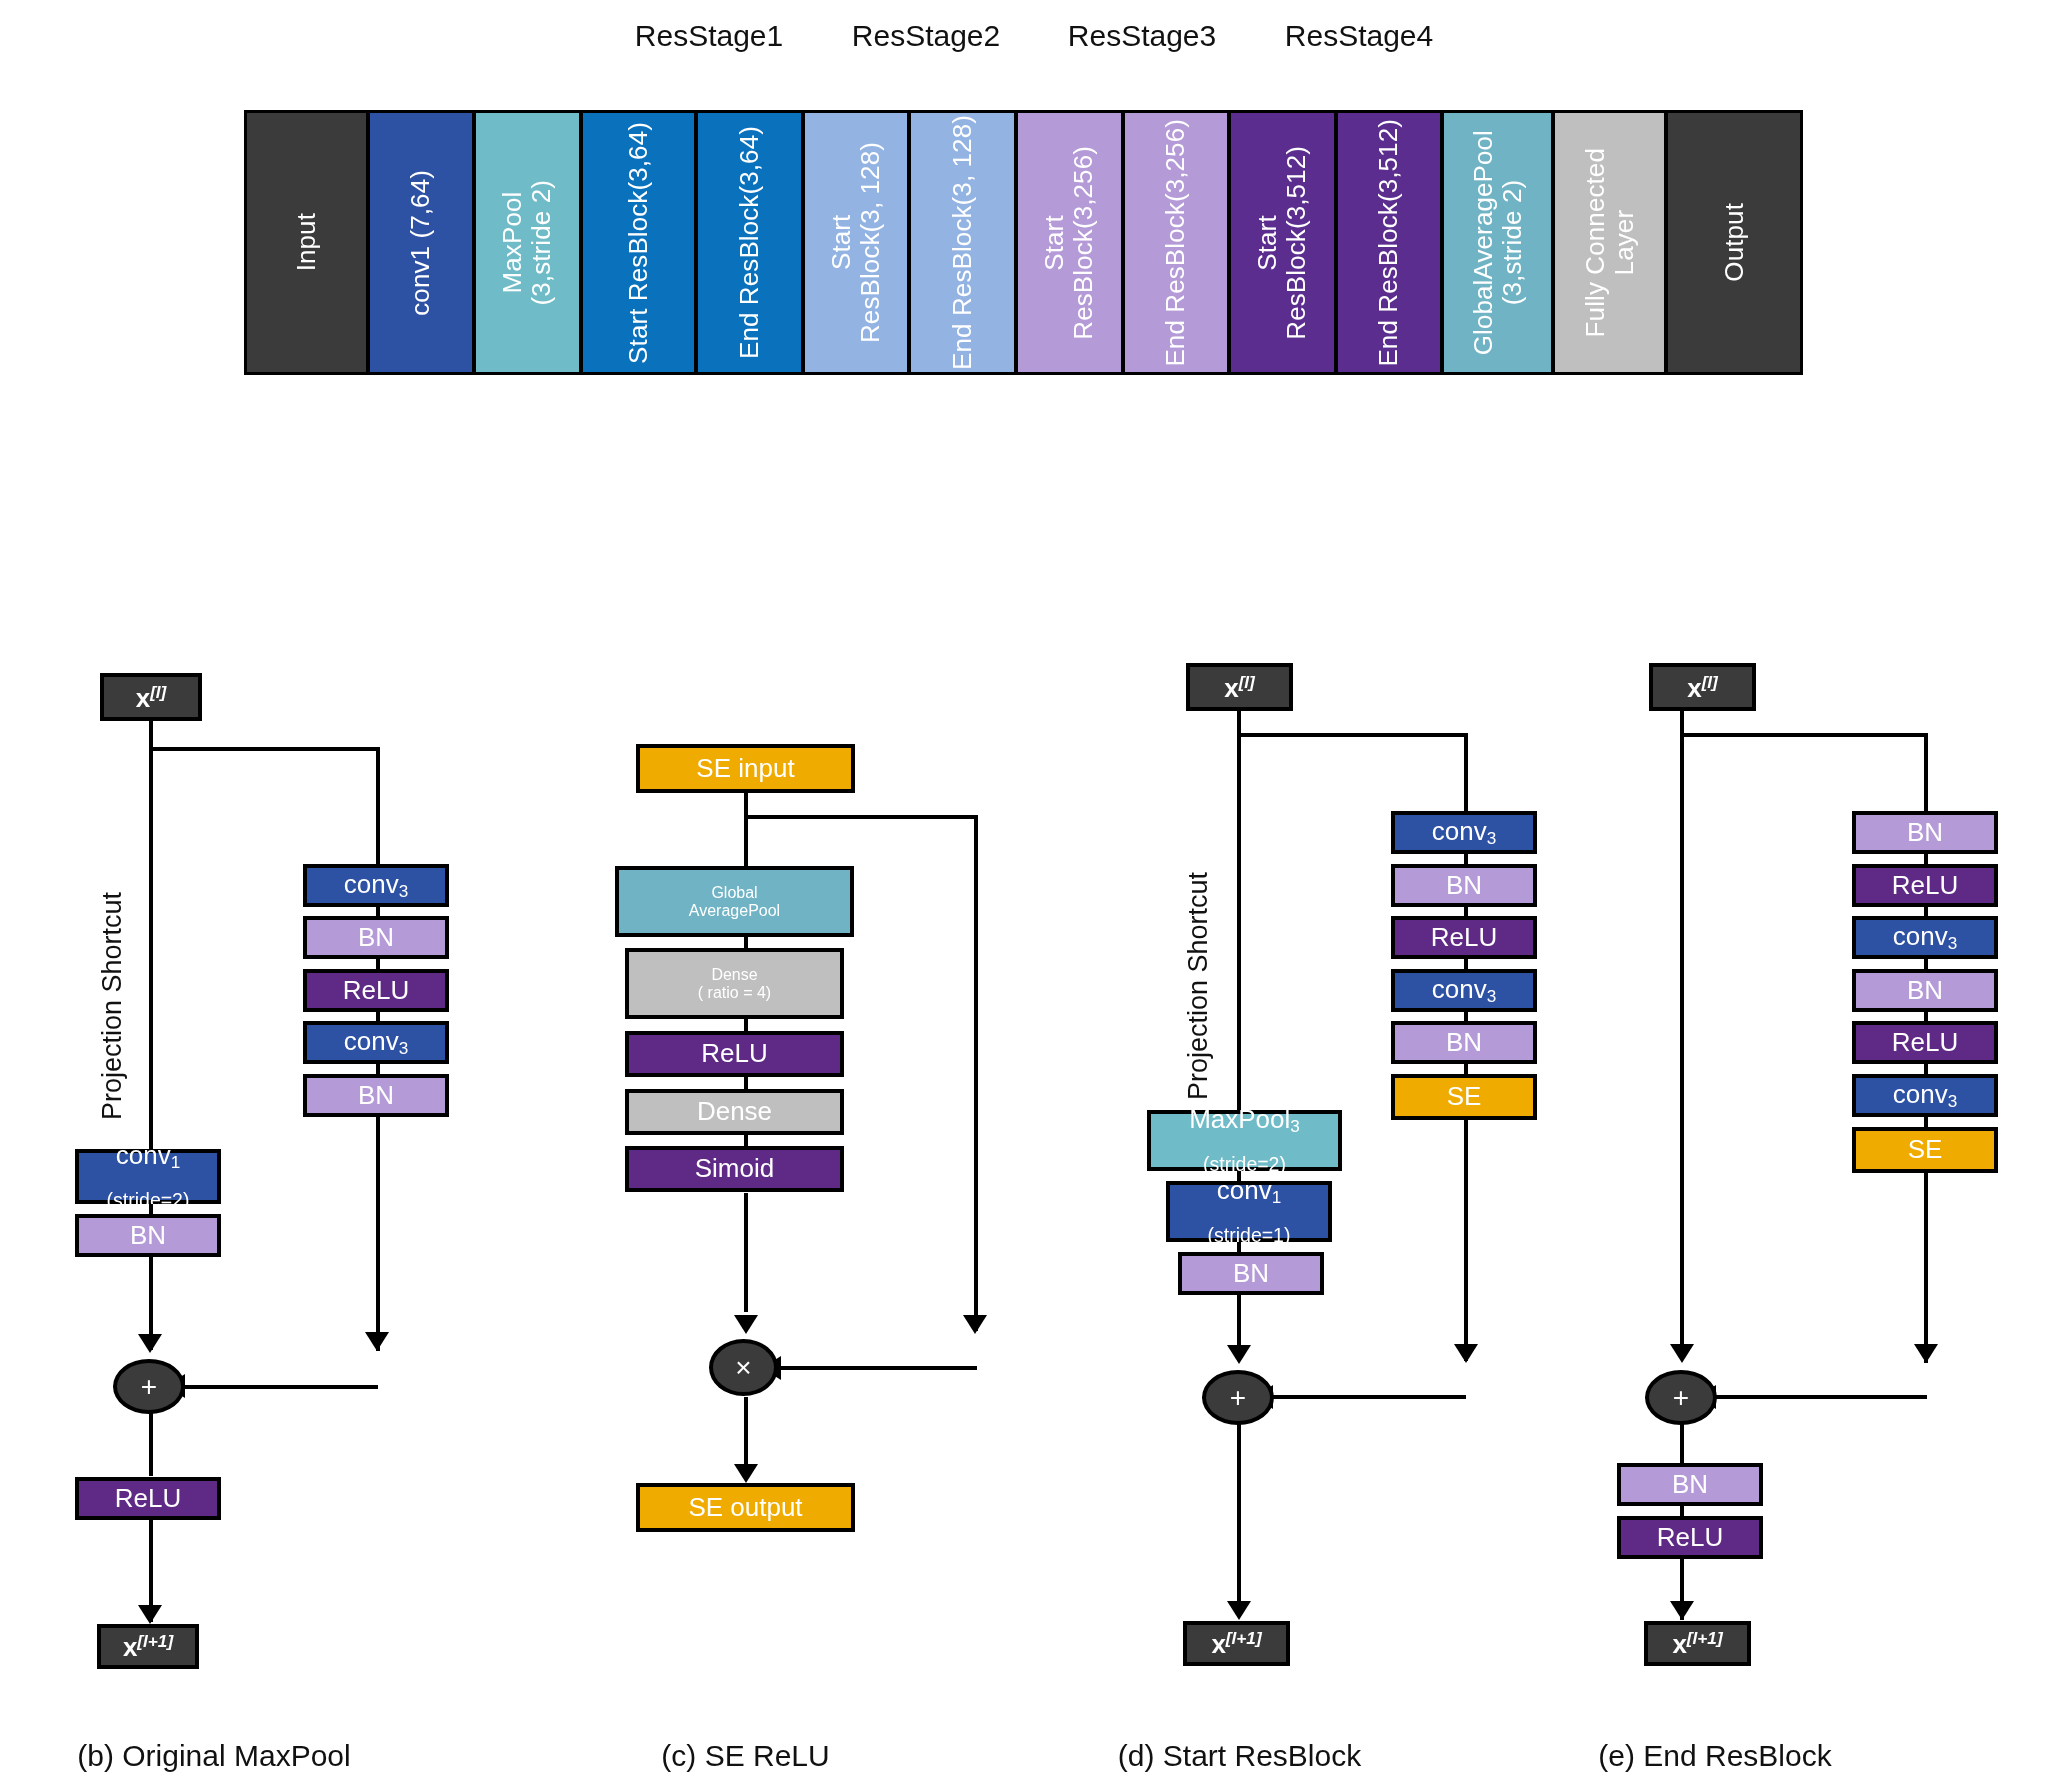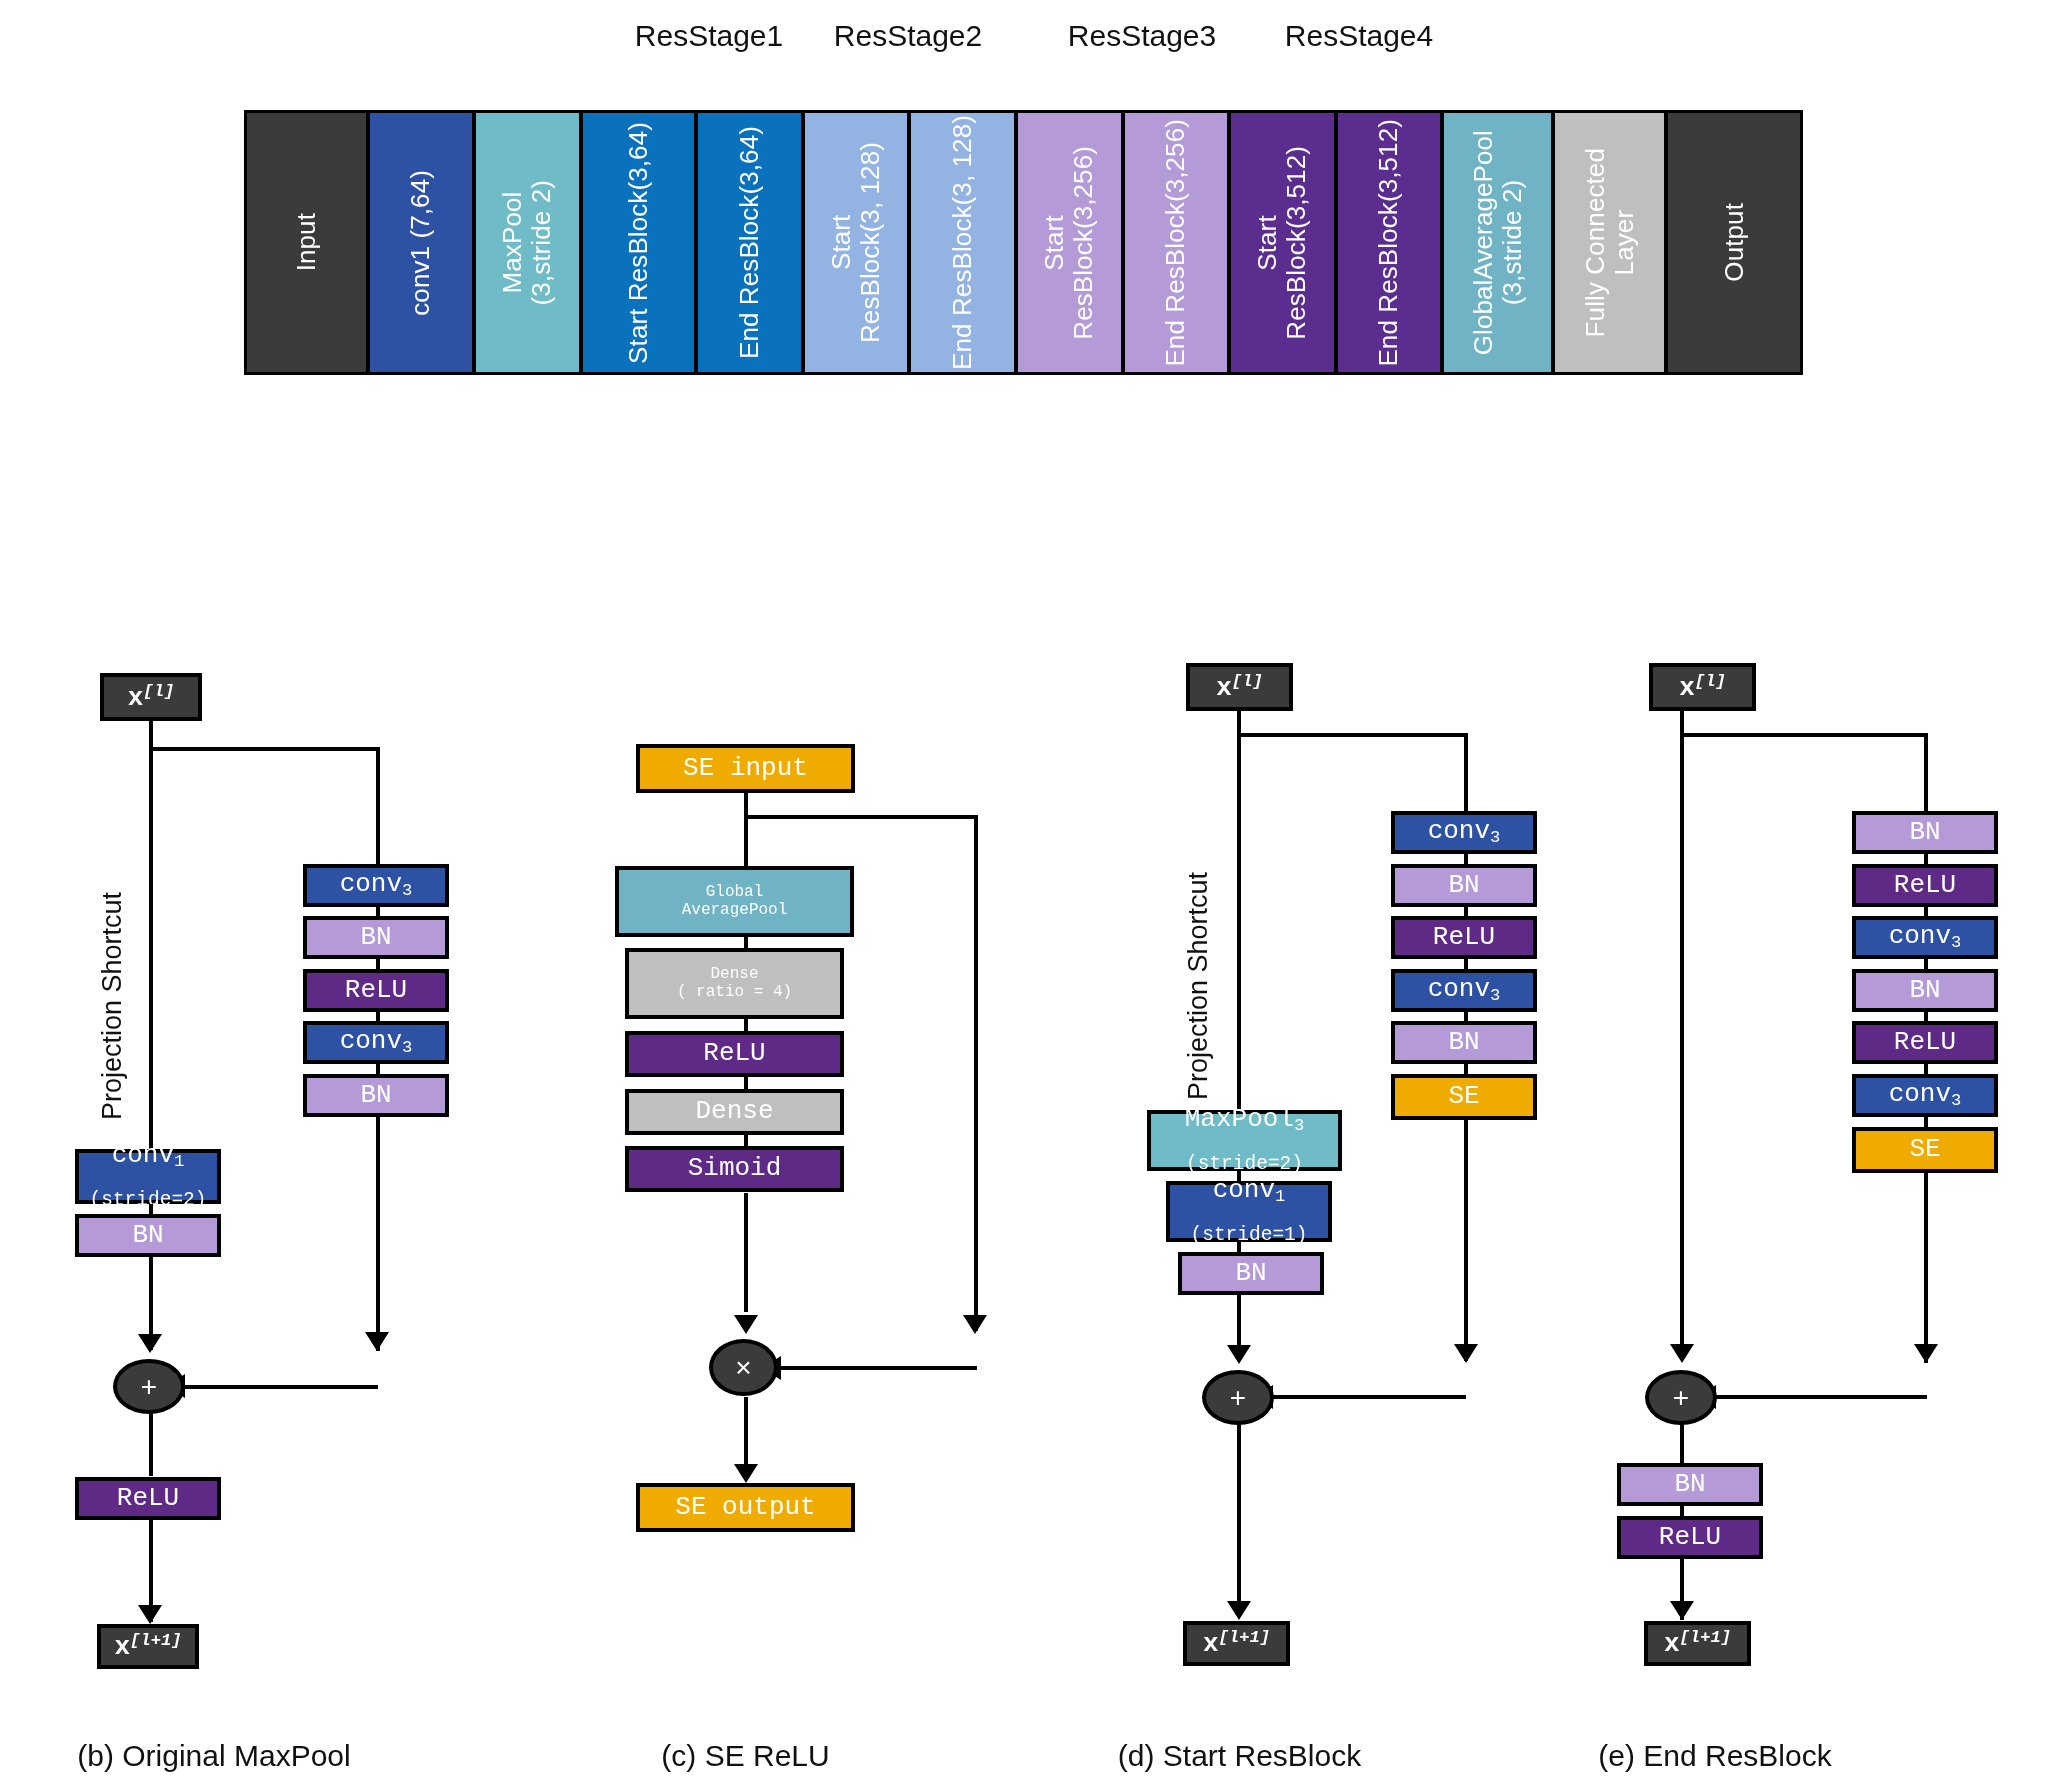--- a/index.html
+++ b/index.html
@@ -56,27 +56,25 @@
     white-space: nowrap;
     text-align: center;
   }
 
   
   .node {
     position: absolute;
     border: 4.4px solid #000;
     display: flex;
     flex-direction: column;
-    align-items: center;
     justify-content: center;
     color: #ffffff;
     font-size: 26px;
     line-height: 1.05;
     text-align: center;
-    font-family: Liberation Mono, monospace;
   }
   .node .sub {
     font-size: 19.5px;
     line-height: 1.05;
     margin-top: 19px;
   }
   .node sub { font-size: 0.66em; vertical-align: -0.22em; }
   .node .twoline { font-size: 16px; line-height: 1.12; }
 
   .io-node { background: #3b3b3b; font-weight: 700; }
@@ -123,21 +121,21 @@
     transform: rotate(180deg);
     white-space: nowrap;
   }
 </style>
 </head>
 <body>
 
 <div id="root">
 
   <div class="stage-label" style="left:626px; top:18.5px; width:166px;">ResStage1</div>
-  <div class="stage-label" style="left:825px; top:18.5px; width:166px;">ResStage2</div>
+  <div class="stage-label" style="left:843px; top:18.5px; width:166px;">ResStage2</div>
   <div class="stage-label" style="left:1059px; top:18.5px; width:166px;">ResStage3</div>
   <div class="stage-label" style="left:1276px; top:18.5px; width:166px;">ResStage4</div>
 
   <div id="arch-bar">
       <div class="arch-col" style="background: rgb(59, 59, 59); flex: 252 0 0px;">
         <span class="vtext">Input</span>
       </div>
       <div class="arch-col" style="background: rgb(45, 81, 163); flex: 218 0 0px;">
         <span class="vtext">conv1 (7,64)</span>
       </div>

